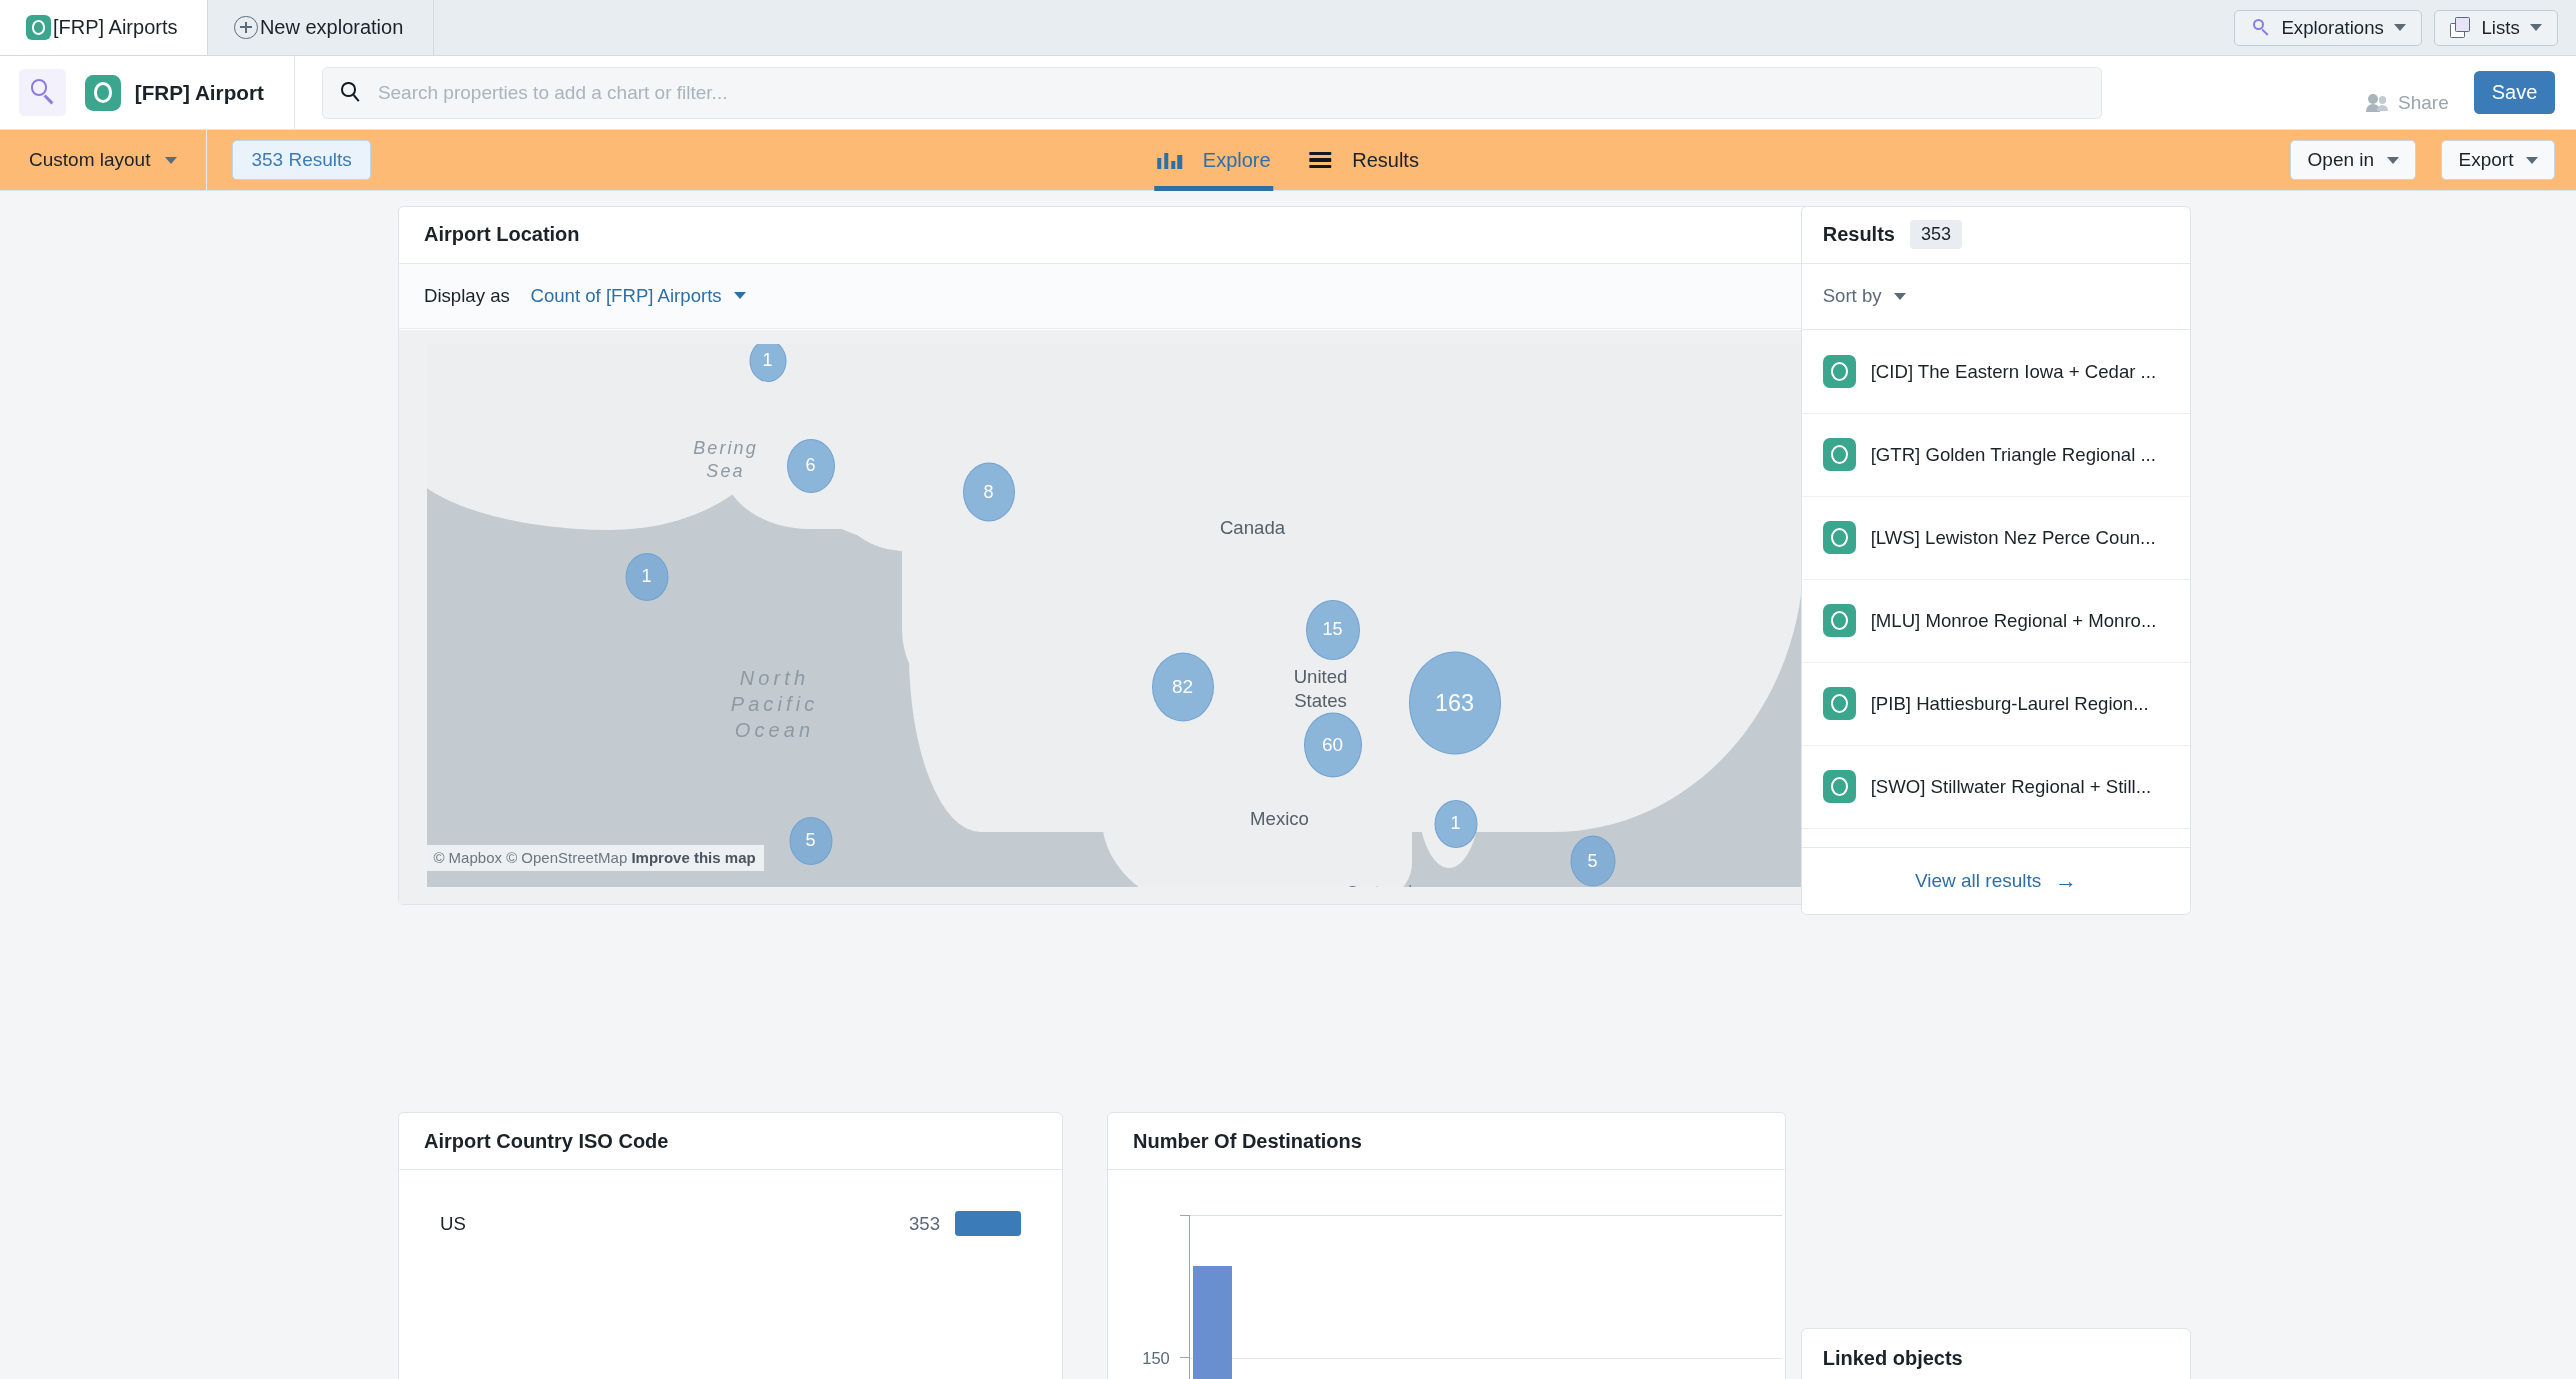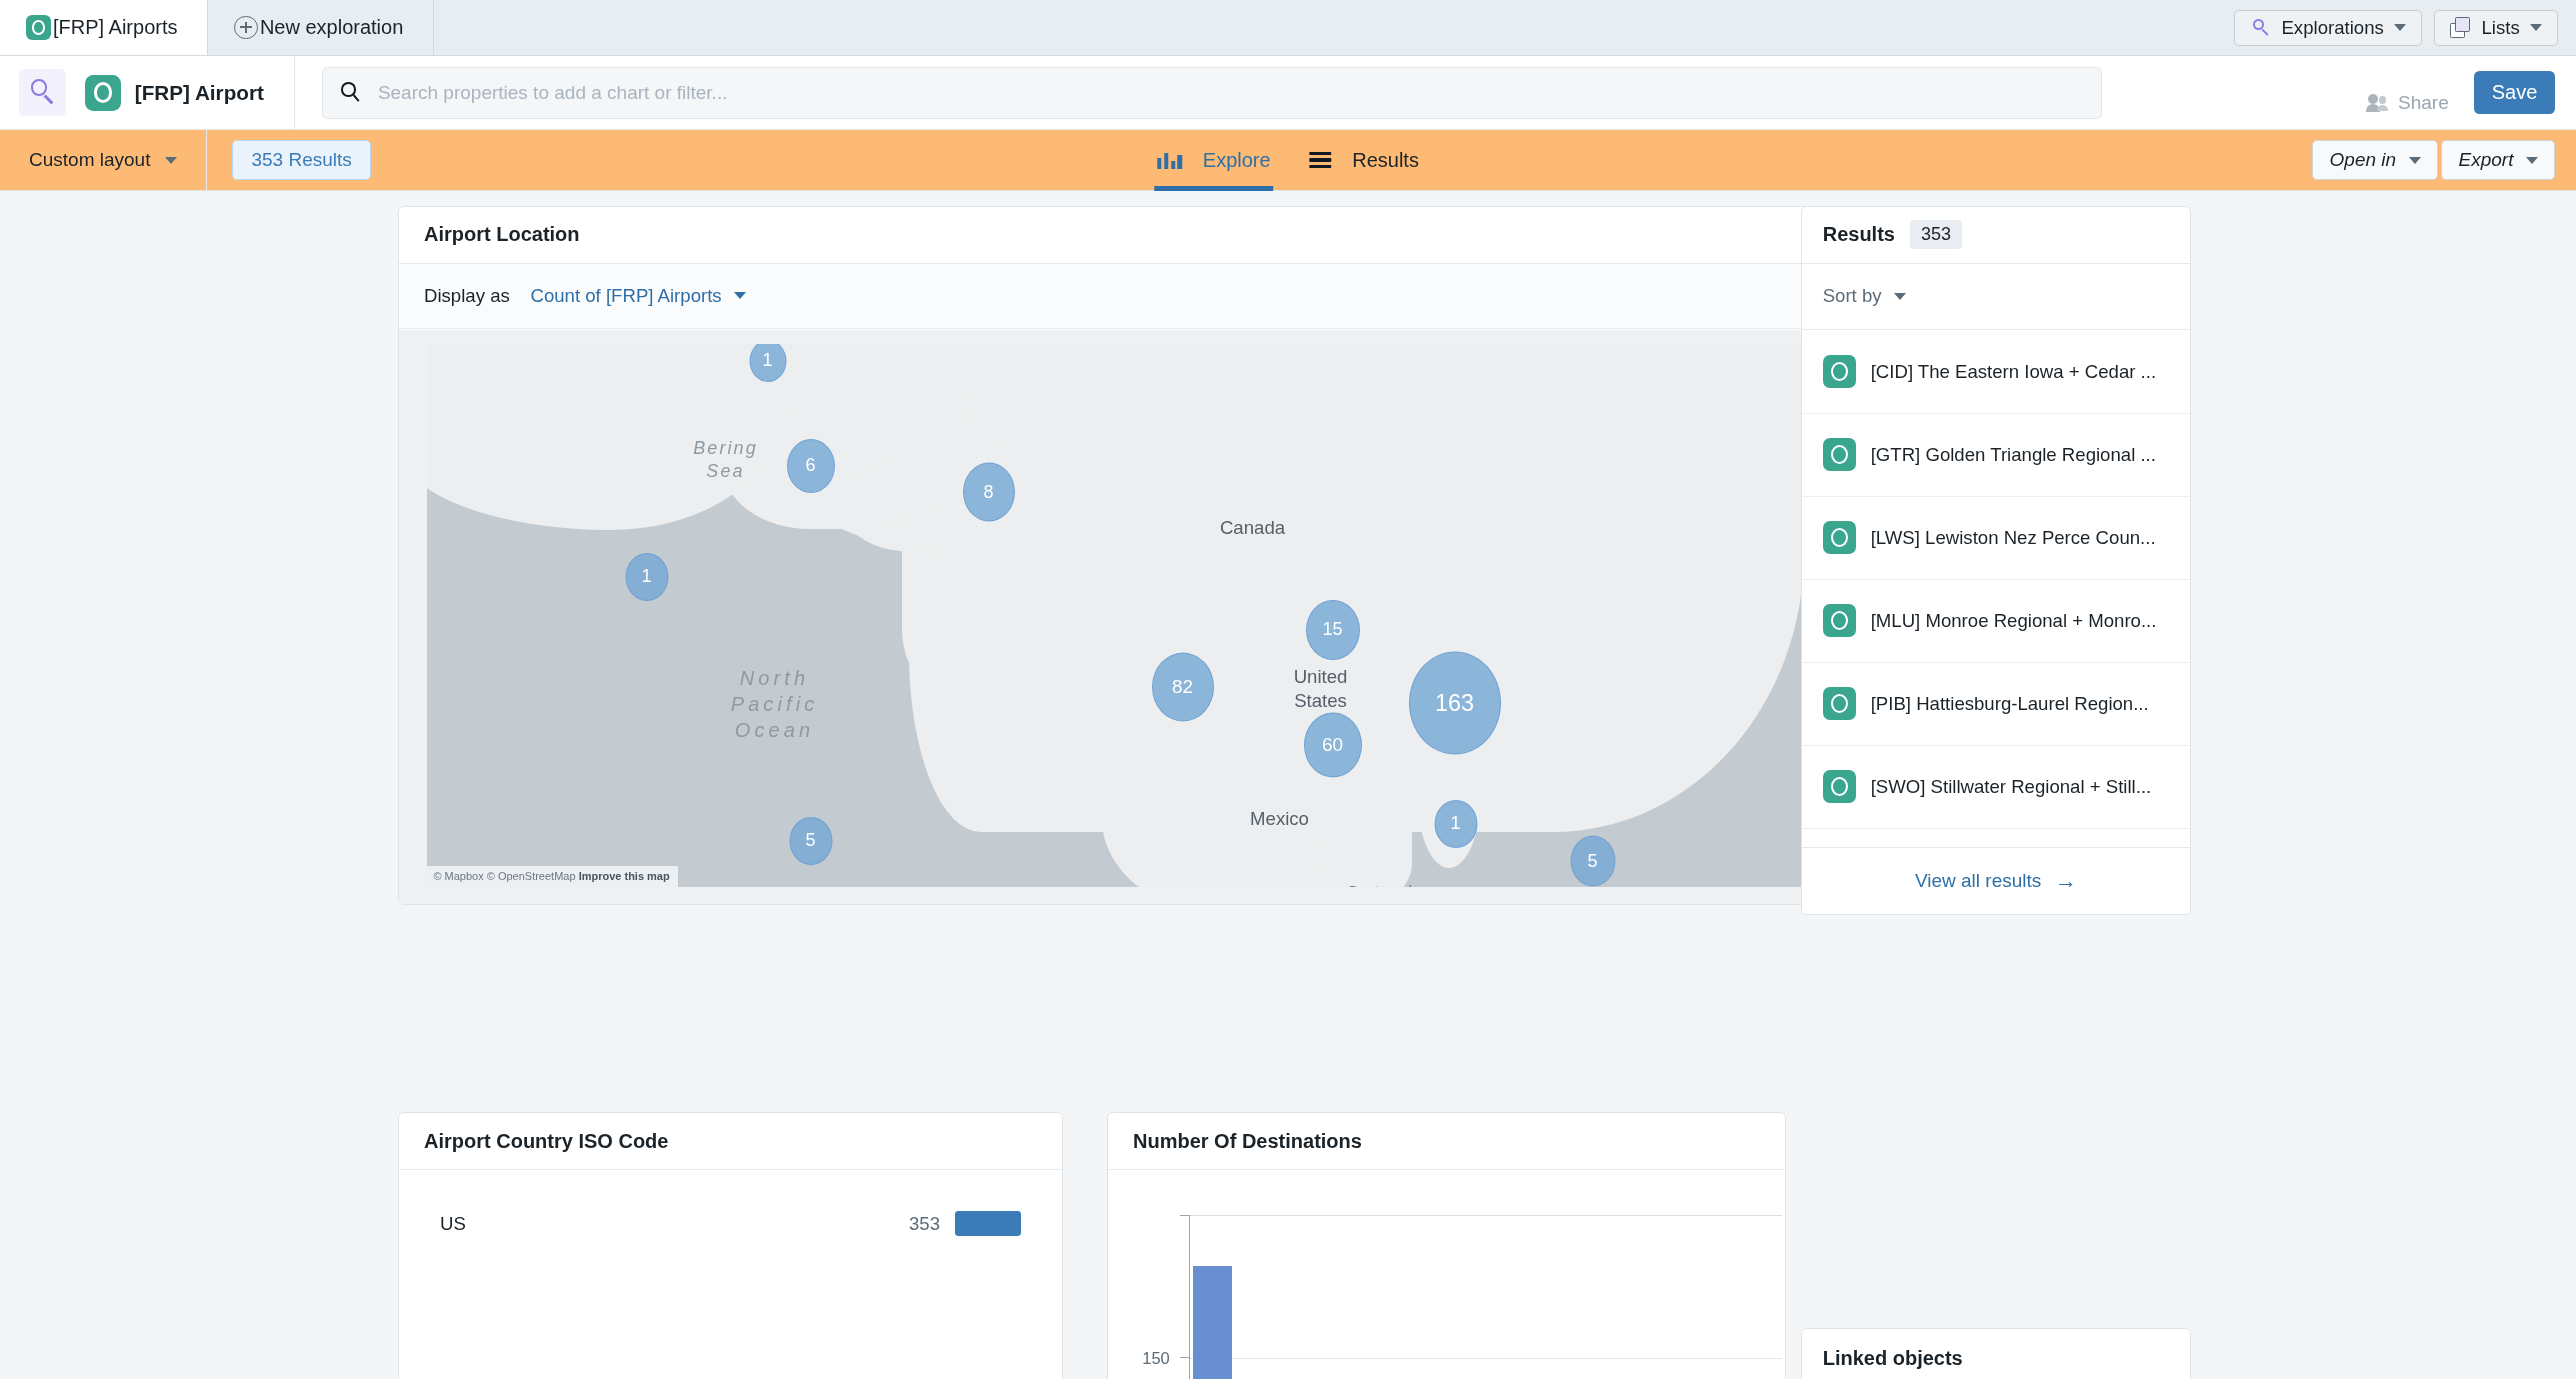--- a/index.html
+++ b/index.html
@@ -194,23 +194,22 @@
   .bars-ico { display: flex; align-items: flex-end; gap: 2.8px; height: 18px; flex: none; }
   .bars-ico i { display: block; width: 4.1px; background: #2f6fa8; }
   .bars-ico i:nth-child(1) { height: 11px; }
   .bars-ico i:nth-child(2) { height: 16.5px; }
   .bars-ico i:nth-child(3) { height: 7.6px; }
   .bars-ico i:nth-child(4) { height: 13.8px; }
   .list-ico { display: flex; flex-direction: column; gap: 3.4px; width: 22px; flex: none; }
   .list-ico i { display: block; height: 3.4px; background: #111a21; border-radius: 0.7px; }
 
   .action-right {
-    margin-left: auto; display: flex; align-items: center; gap: 3px;
+    margin-left: auto; display: flex; align-items: center; gap: 25px;
     padding-right: 20.7px;
-    font-style: italic;
   }
   .gbtn {
     display: flex; align-items: center; gap: 12.4px;
     height: 40px; padding: 0 16.5px;
     border: 0.7px solid #cdd5dc; border-radius: 4.8px;
     background: #f7f9fa; font-size: 19px; color: #1b2329; cursor: pointer;
   }
 
   
   .workspace {
@@ -246,23 +245,23 @@
     background: #eef0f1; overflow: hidden;
   }
   .mapview {
     position: absolute; left: 27.5px; right: 27.5px; top: 13.8px; bottom: 17px;
     background: #c3cbd1; overflow: hidden;
   }
   .land {
     position: absolute; background: #eceeef;
   }
   .attrib {
-    position: absolute; left: 0; bottom: 0;
+    position: absolute; left: 0; bottom: 16px;
     background: rgba(243,245,247,0.88);
-    font-size: 11px; color: #6b7780;
+    font-size: 15px; color: #6b7780;
     padding: 4.1px 8.3px 4.8px 6.9px; white-space: nowrap;
     font-family: "Liberation Sans", sans-serif;
     margin-top: 28px;
   }
   .attrib b { color: #4a5560; }
 
   .bubble {
     position: absolute; border-radius: 50%;
     background: rgba(116,166,213,0.80);
     border: 0.7px solid rgba(110,160,210,0.9);

